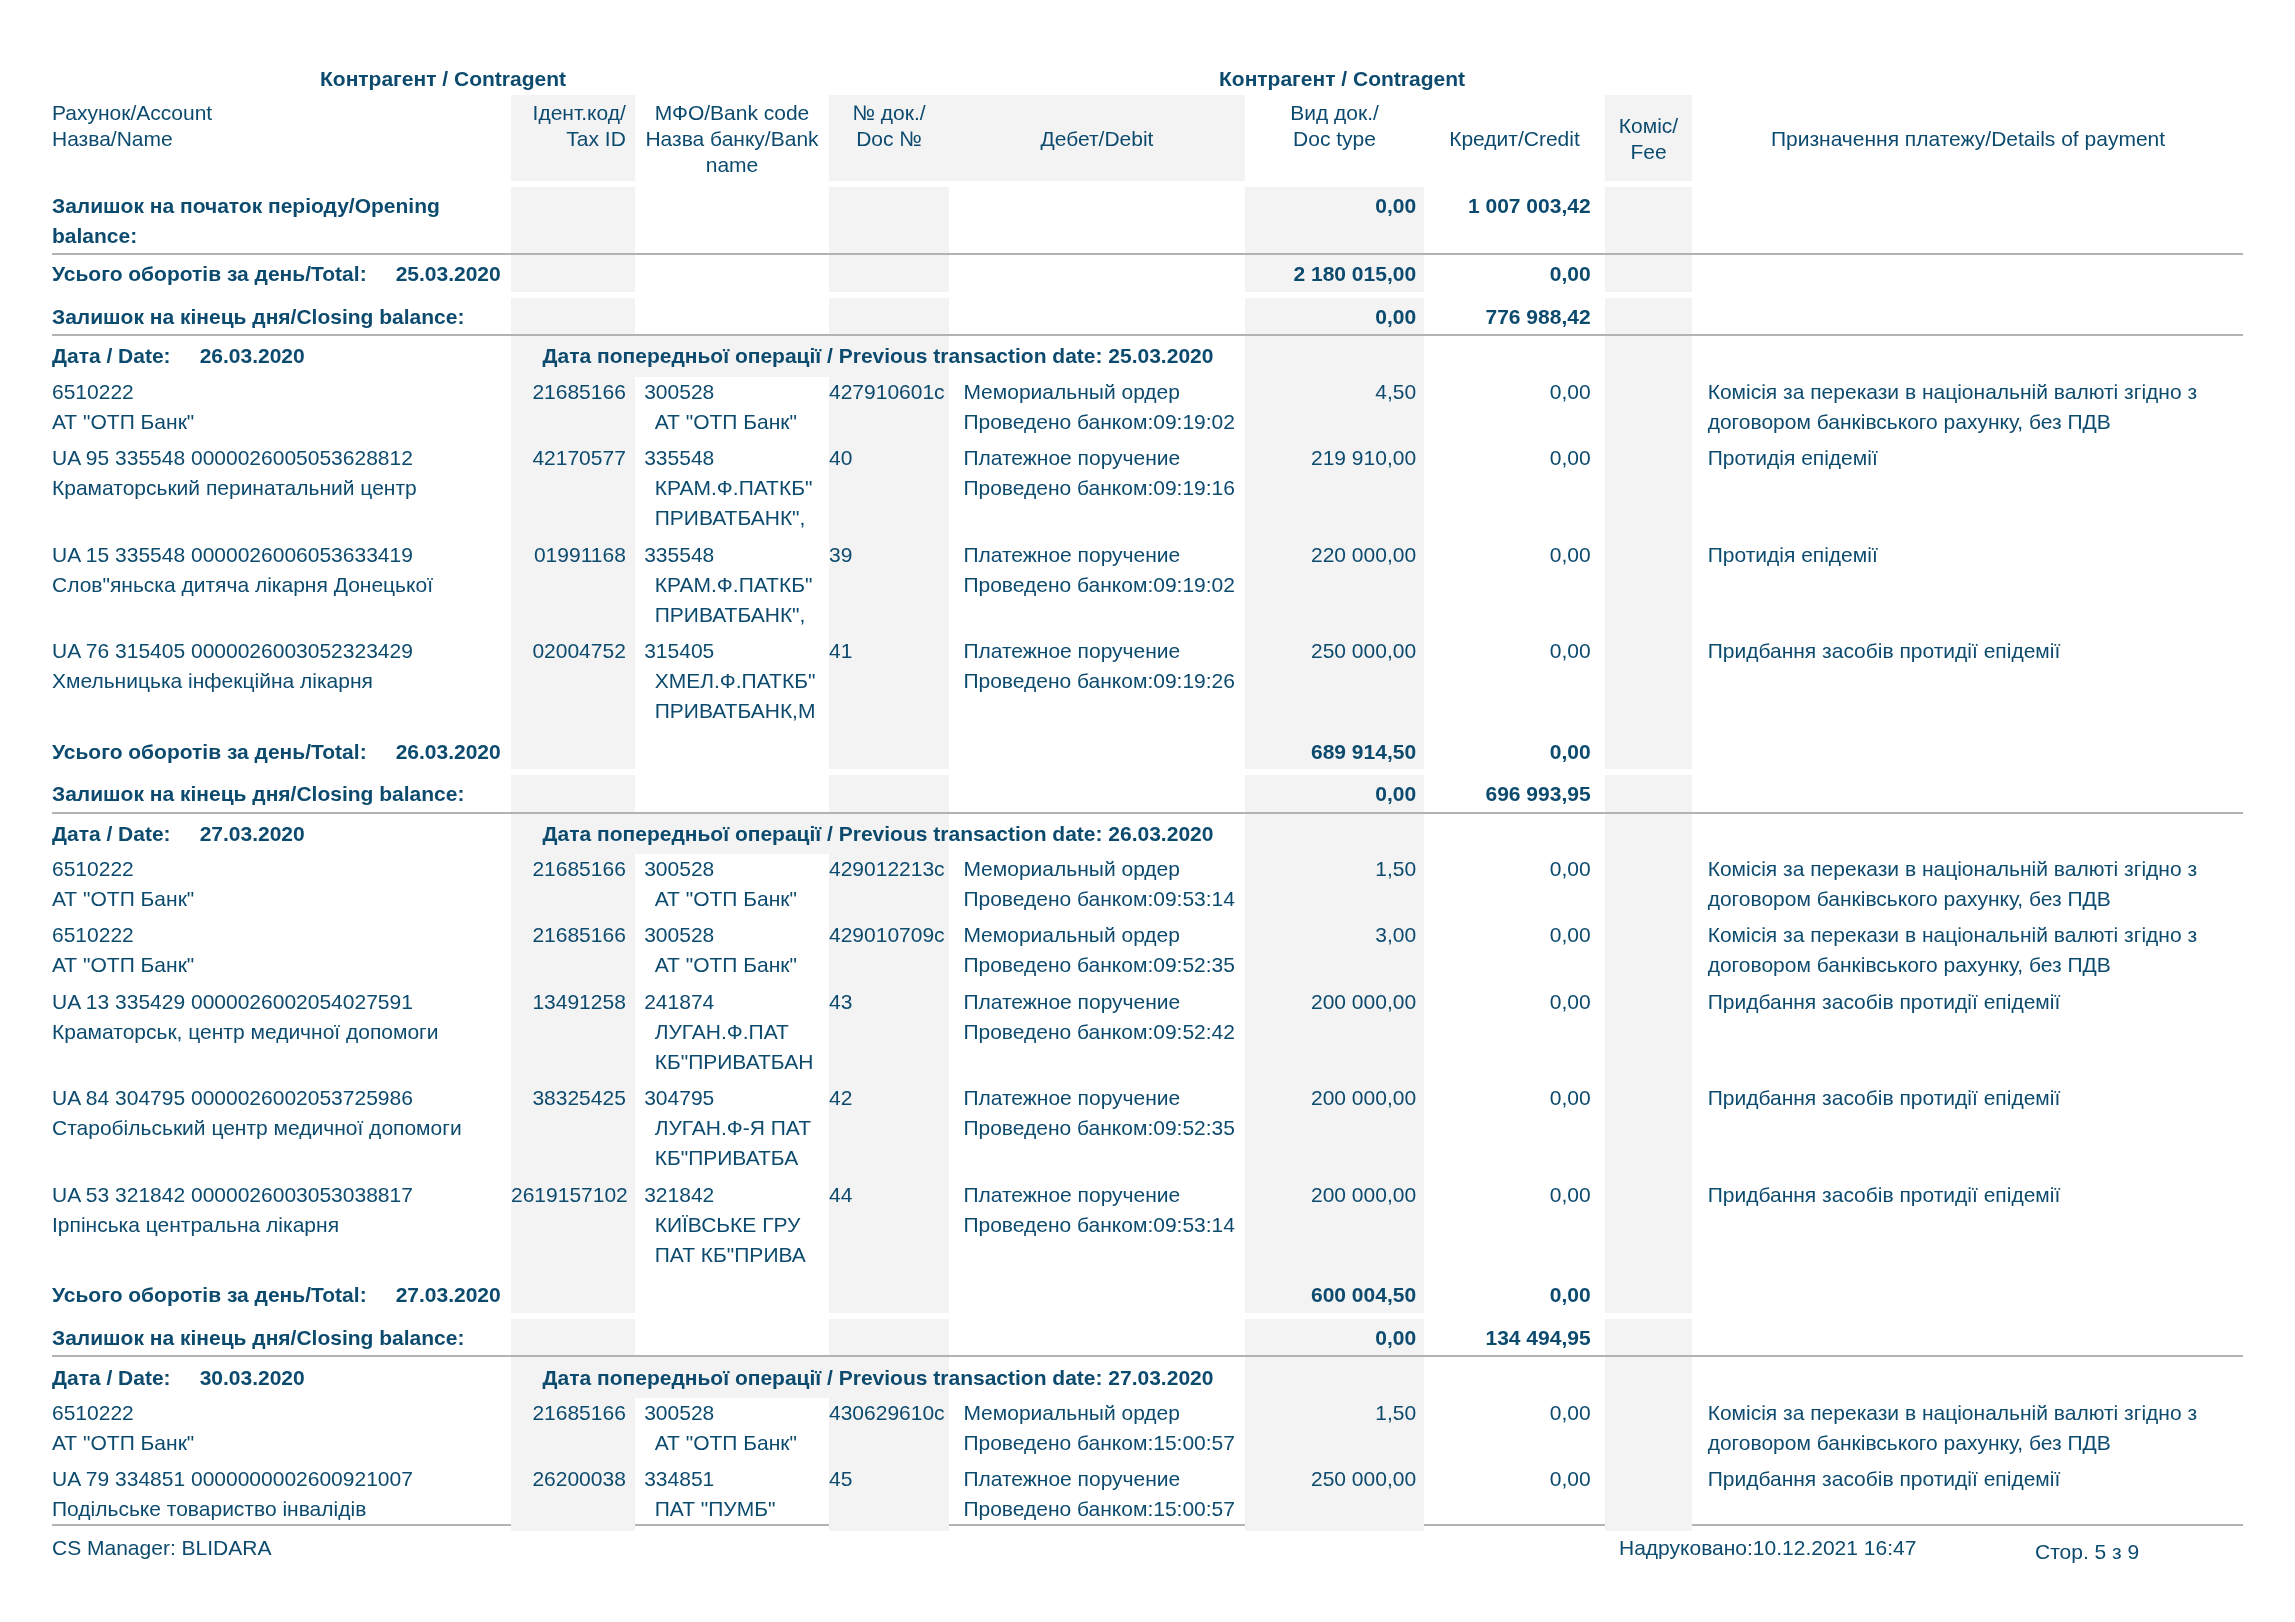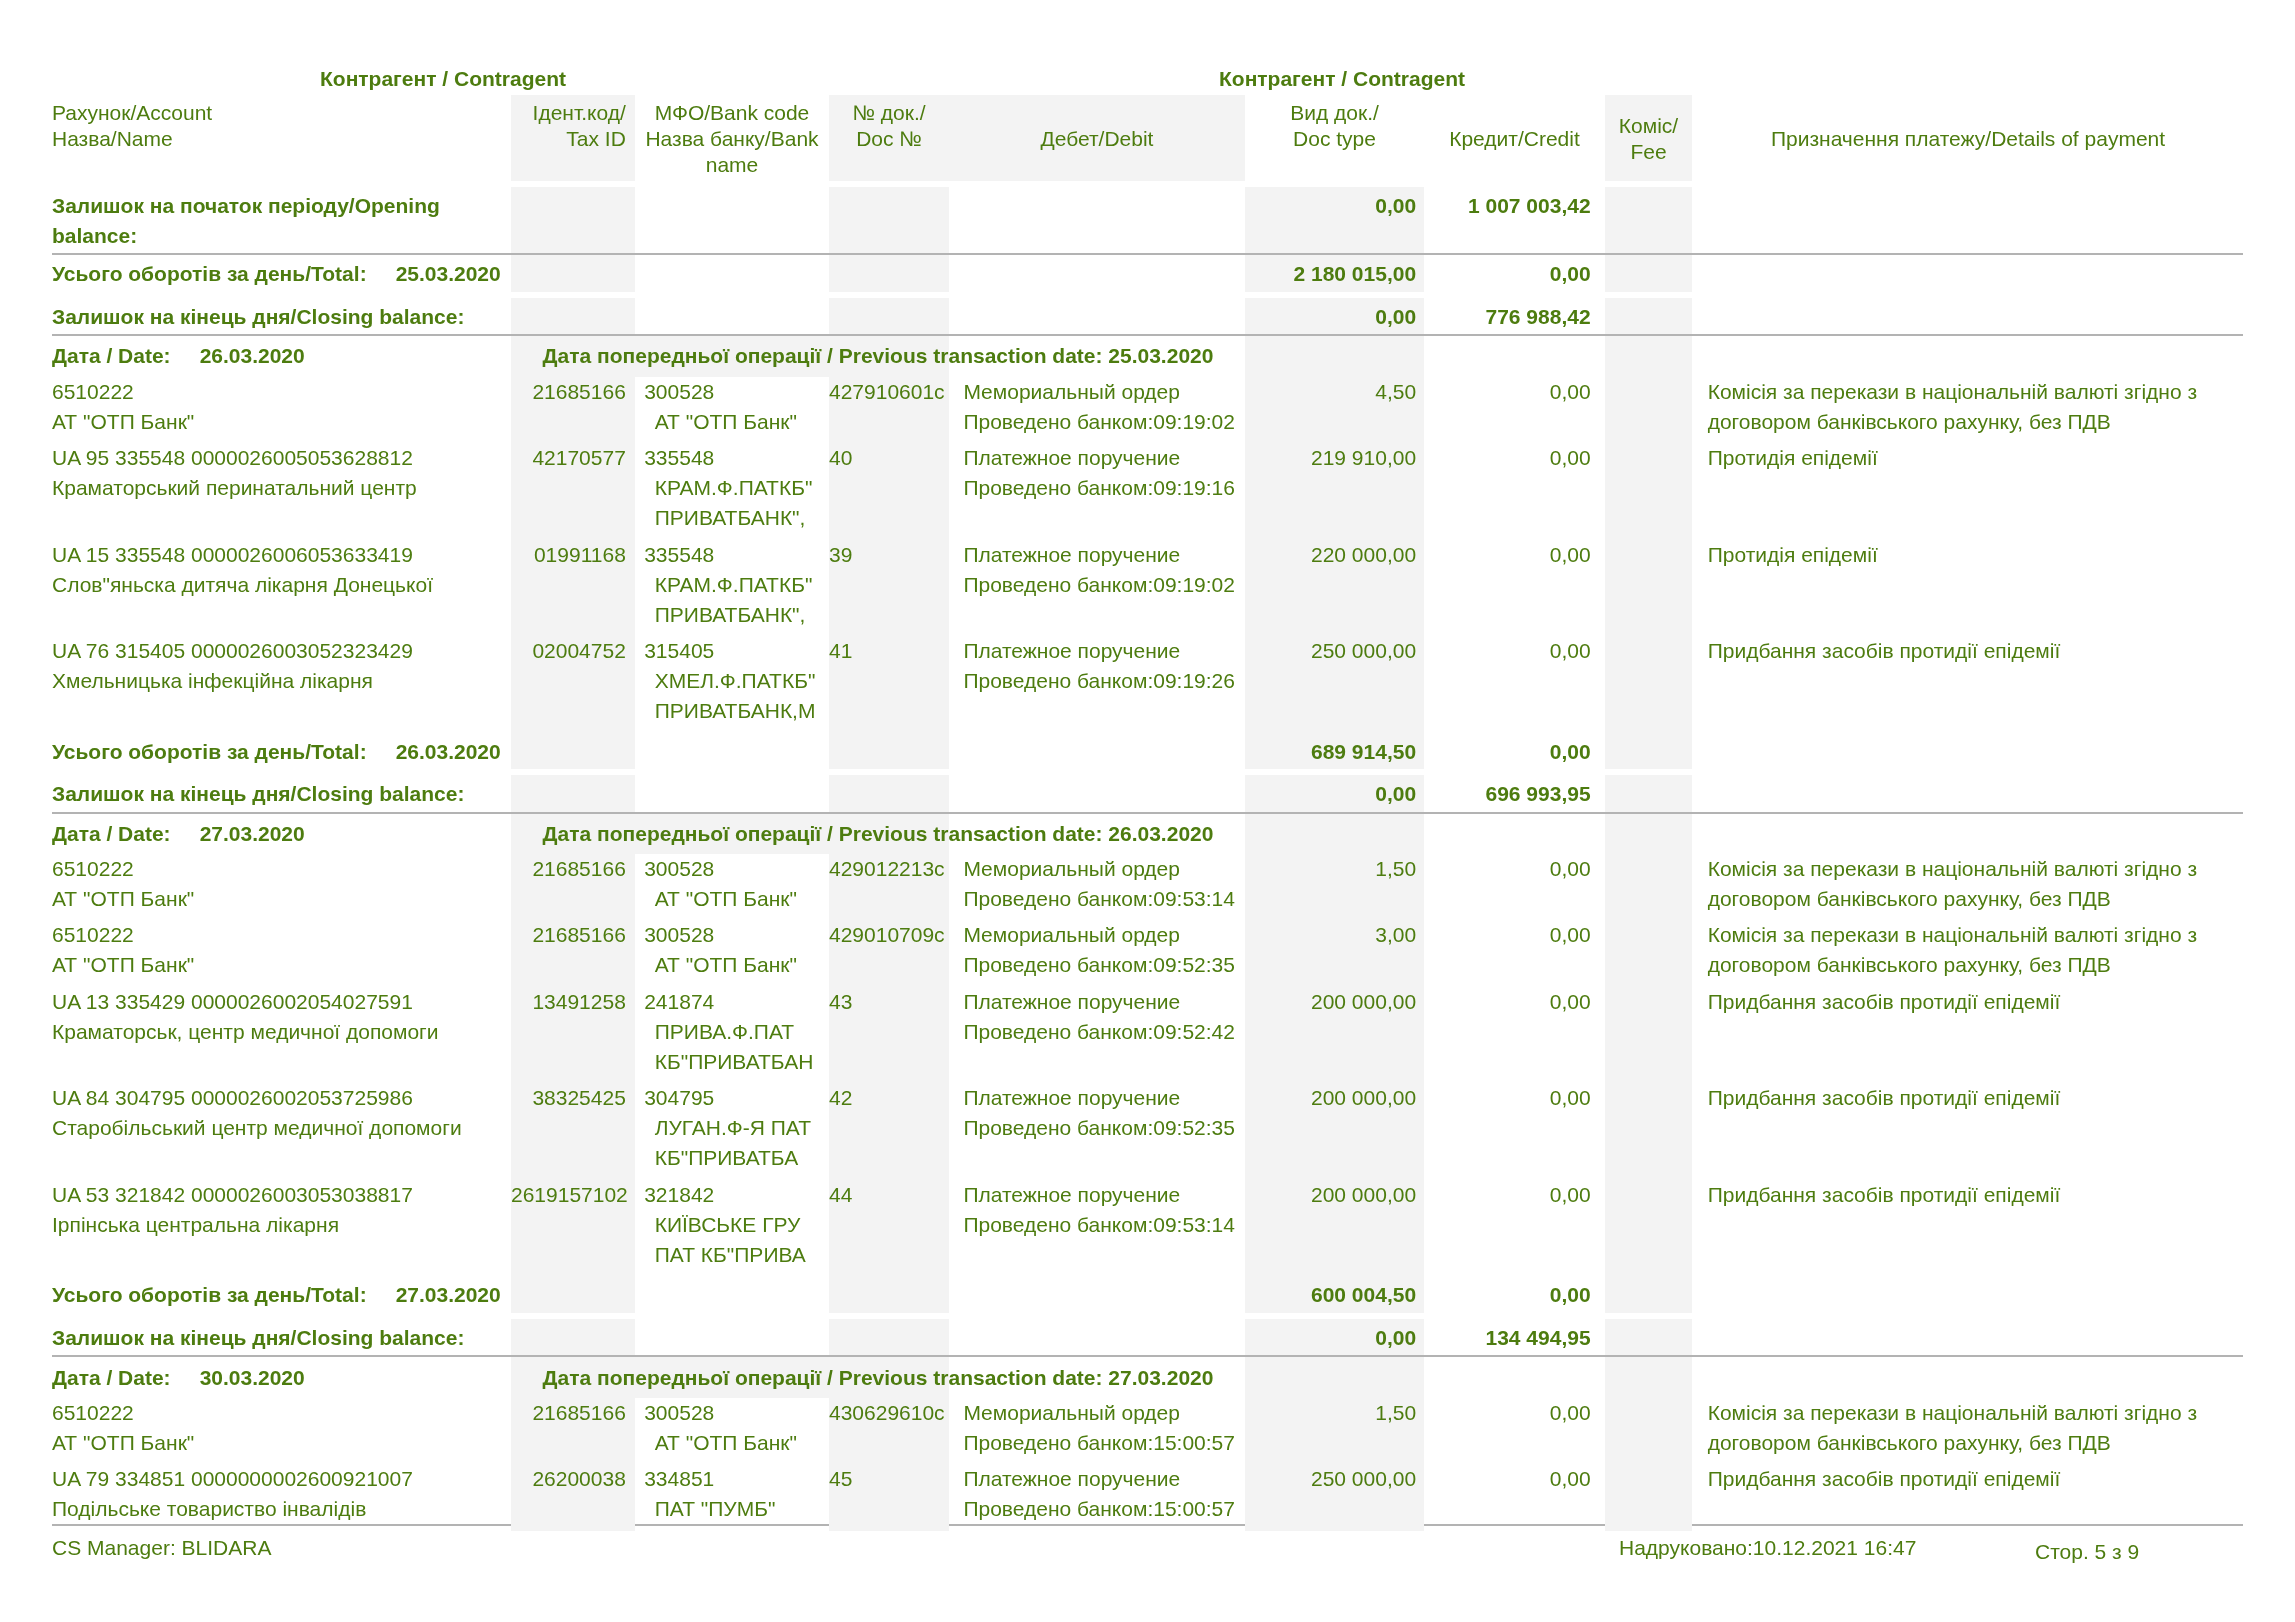--- a/index.html
+++ b/index.html
@@ -1,17 +1,17 @@
 <!DOCTYPE html>
 <html style="font-size:10.5px"><head>
 <meta charset="utf-8">
 <style>
   html,body{margin:0;padding:0;background:#e8e8e8;}
   .page{position:relative;width:2295px;height:1622px;background:#ffffff;
-        font-family:"Liberation Sans",sans-serif;font-size:21px;color:#4d7c0f;overflow:hidden;}
+        font-family:"Liberation Sans",sans-serif;font-size:21px;color:#0c4a6e;overflow:hidden;}
   .bd{font-weight:700;}
   .twrap{position:absolute;top:0;left:52px;width:2191px;height:1524px;
          display:flex;flex-direction:column;border-bottom:2px solid #b3b3b3;background:#fff;}
   .row{display:grid;grid-template-columns:459px 124px 194px 120px 296px 179px 181px 87px 552px;}
   .cell{line-height:30px;}
   .b{background:#f3f3f3;}
   
   .contra{position:relative;height:95px;flex:0 0 auto;}
   .ct{position:absolute;bottom:3.9px;white-space:nowrap;}
   
@@ -311,21 +311,21 @@
     </div>
 
     <div class="row tx">
       <div class="cell acc">
         <div>UA 13 335429 0000026002054027591</div>
         <div>Краматорськ, центр медичної допомоги</div>
       </div>
       <div class="cell b tax">13491258</div>
       <div class="cell bank">
         <div>241874</div>
-        <div class="ind">ПРИВА.Ф.ПАТ</div>
+        <div class="ind">ЛУГАН.Ф.ПАТ</div>
         <div class="ind">КБ"ПРИВАТБАН</div>
       </div>
       <div class="cell b docno">43</div>
       <div class="cell dtype">
         <div>Платежное поручение</div>
         <div>Проведено банком:09:52:42</div>
       </div>
       <div class="cell b amt">200 000,00</div>
       <div class="cell amt credit">0,00</div>
       <div class="cell b"></div>

